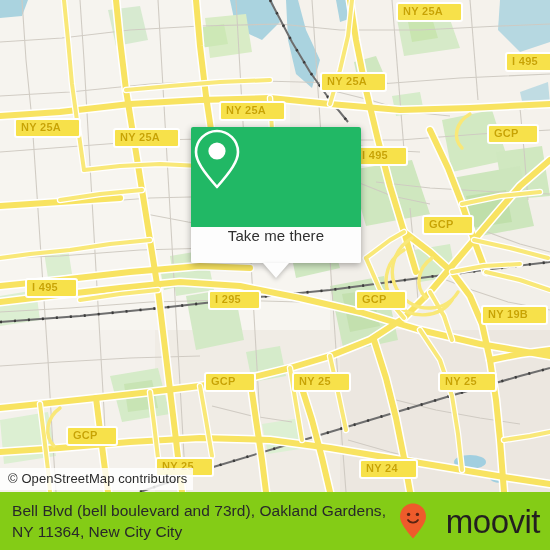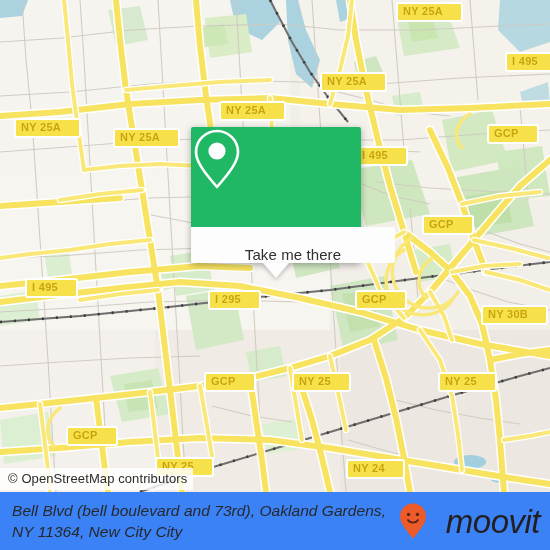--- a/index.html
+++ b/index.html
@@ -51,42 +51,42 @@
   .callout-green{
     position:relative;
     height:100px;width:170px;
     background:#21b865;
     border-radius:2px 2px 0 0;
     display:flex;align-items:center;justify-content:center;
   }
   .pin-svg{display:block;}
   .callout-white{
     position:relative;
-    height:36px;width:204px;
+    height:36px;width:170px;
     background:#fdfdfd;
     border-radius:0 0 2px 2px;
-    display:flex;align-items:flex-end;justify-content:center;
+    display:flex;align-items:flex-start;justify-content:center;
   }
   .callout-label{
     font-size:15px;color:#2f2f2f;letter-spacing:.1px;
   }
   .callout-tail{
     position:absolute;left:50%;top:136px;margin-left:-13px;
     width:0;height:0;
     border-left:13px solid transparent;
     border-right:13px solid transparent;
     border-top:15px solid #fdfdfd;
     filter:drop-shadow(0 2px 2px rgba(0,0,0,.22));
   }
 
   
   .footer{
     position:absolute;left:0;top:492px;width:550px;height:58px;
-    background:#3b82f6;
-    display:flex;align-items:center;font-style:italic;
+    background:#84cc16;
+    display:flex;align-items:center;
   }
   .footer-text{
     flex:1 1 auto;
     padding:0 4px 0 12px;
     font-size:15.5px;line-height:21px;color:#28282a;
     letter-spacing:.05px;
   }
   .brand{
     flex:0 0 auto;display:flex;align-items:center;
     padding-right:10px;gap:18px;
@@ -300,27 +300,27 @@
       <div class="shield" style="left:320px;top:72px;">NY 25A</div>
       <div class="shield" style="left:219px;top:101px;">NY 25A</div>
       <div class="shield" style="left:14px;top:118px;">NY 25A</div>
       <div class="shield" style="left:113px;top:128px;">NY 25A</div>
       <div class="shield" style="left:487px;top:124px;">GCP</div>
       <div class="shield" style="left:355px;top:146px;">I 495</div>
       <div class="shield" style="left:422px;top:215px;">GCP</div>
       <div class="shield" style="left:25px;top:278px;">I 495</div>
       <div class="shield" style="left:196px;top:290px;margin-left:12px;">I 295</div>
       <div class="shield" style="left:355px;top:290px;">GCP</div>
-      <div class="shield" style="left:481px;top:305px;">NY 30B</div>
+      <div class="shield" style="left:481px;top:305px;">NY 19B</div>
       <div class="shield" style="left:204px;top:372px;">GCP</div>
       <div class="shield" style="left:292px;top:372px;">NY 25</div>
       <div class="shield" style="left:438px;top:372px;">NY 25</div>
       <div class="shield" style="left:66px;top:426px;">GCP</div>
       <div class="shield" style="left:155px;top:457px;">NY 25</div>
-      <div class="shield" style="left:346px;top:459px;">NY 24</div>
+      <div class="shield" style="left:359px;top:459px;">NY 24</div>
     </div>
 
     <div class="attrib">© OpenStreetMap contributors</div>
 
     <div class="callout">
       <div class="callout-shadow"></div>
       <div class="callout-green">
         <svg class="pin-svg" width="52" height="64" viewBox="0 0 52 64">
           <path d="M26 4 C14.4 4 5 13.4 5 25 C5 34 12 44 26 60 C40 44 47 34 47 25 C47 13.4 37.6 4 26 4 Z" fill="none" stroke="#ffffff" stroke-width="2.6" stroke-linejoin="round"></path>
           <circle cx="26" cy="24" r="8.6" fill="#ffffff"></circle>

